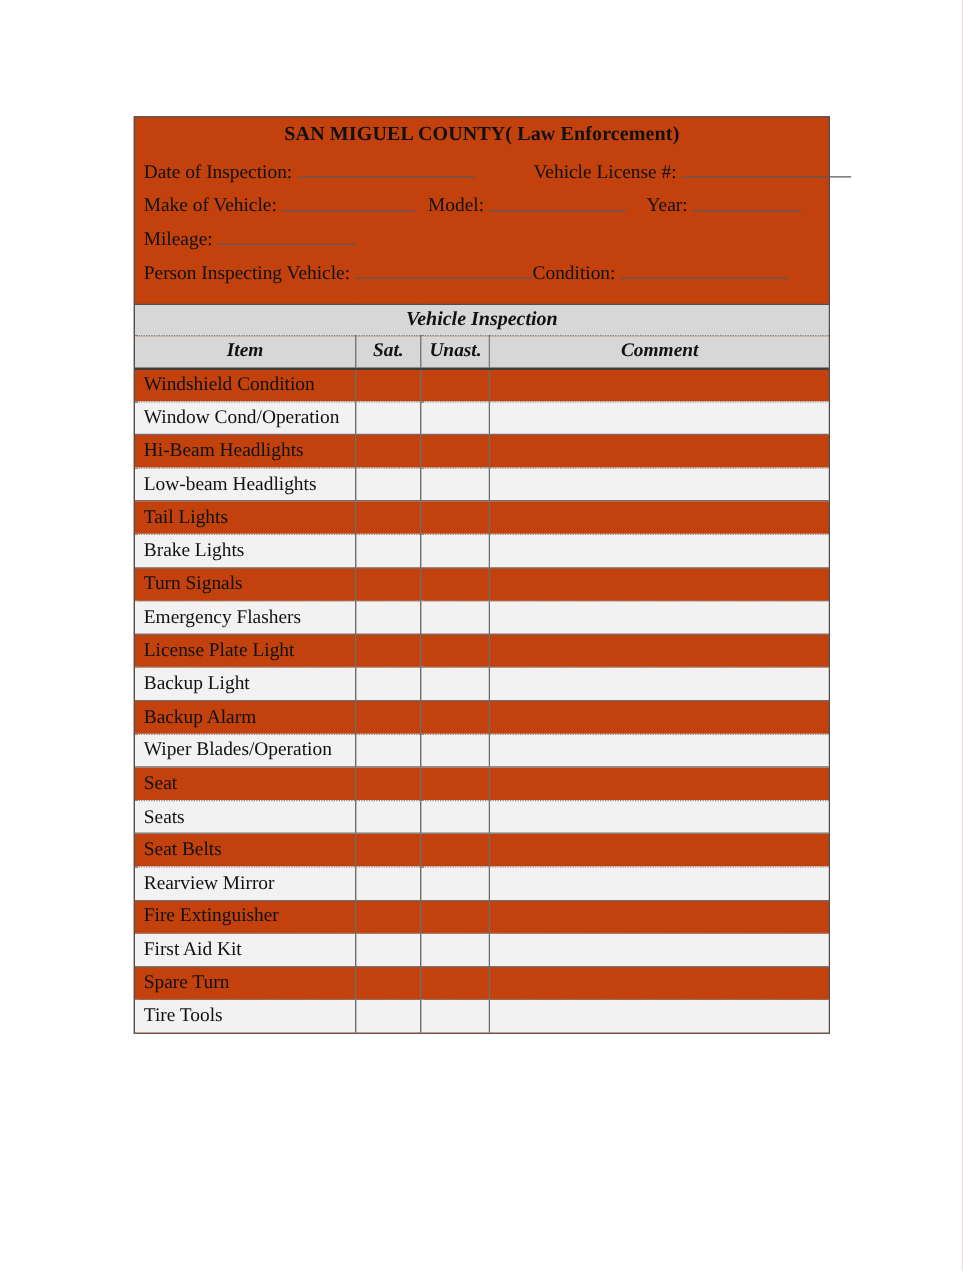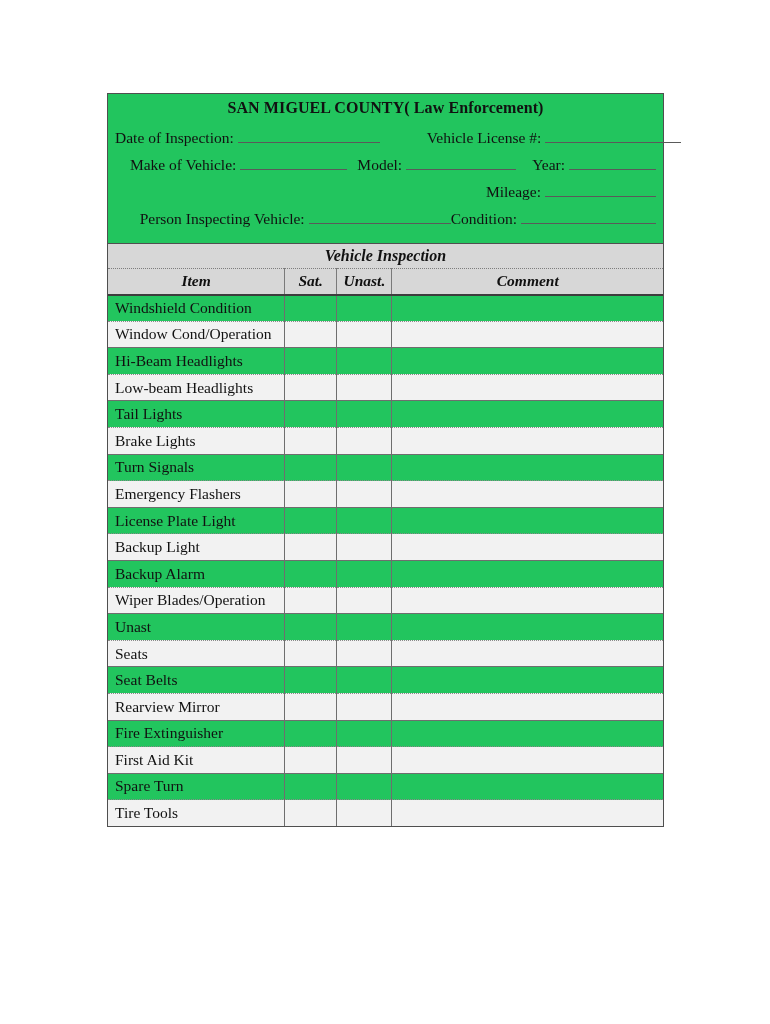--- a/index.html
+++ b/index.html
@@ -16,38 +16,37 @@
     height: 1024px;
     background: #ffffff;
     overflow: hidden;
   }
   .form-box {
     position: absolute;
     left: 107px;
     top: 93px;
     width: 557px;
     border: 1.5px solid #4f4f4f;
-    background: #22c55e;
+    background: #c2410c;
   }
   
   .title-block {
     padding-top: 4px;
     text-align: center;
     font-weight: bold;
     font-size: 16px;
     line-height: 19px;
     letter-spacing: 0.1px;
   }
   
   .fields {
     padding: 0 7px;
     margin-top: 12px;
     margin-bottom: 6px;
     font-size: 15.5px;
-    text-align: right;
   }
   .fline {
     height: 27px;
     white-space: nowrap;
   }
   .lbl { display: inline-block; }
   .ul {
     display: inline-block;
     height: 13px;
     border-bottom: 1.6px solid #5a5a5a;
@@ -231,21 +230,21 @@
 
   <tr>
     <td>Wiper Blades/Operation</td>
     <td></td>
     <td></td>
     <td></td>
   </tr>
 
 
   <tr>
-    <td>Unast</td>
+    <td>Seat</td>
     <td></td>
     <td></td>
     <td></td>
   </tr>
 
   <tr>
     <td>Seats</td>
     <td></td>
     <td></td>
     <td></td>

